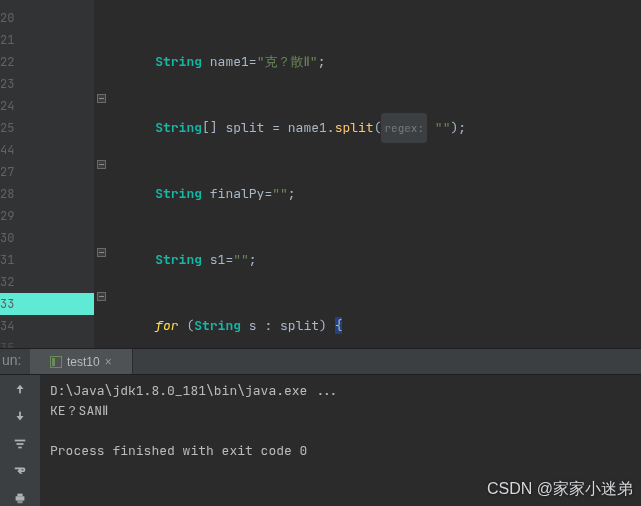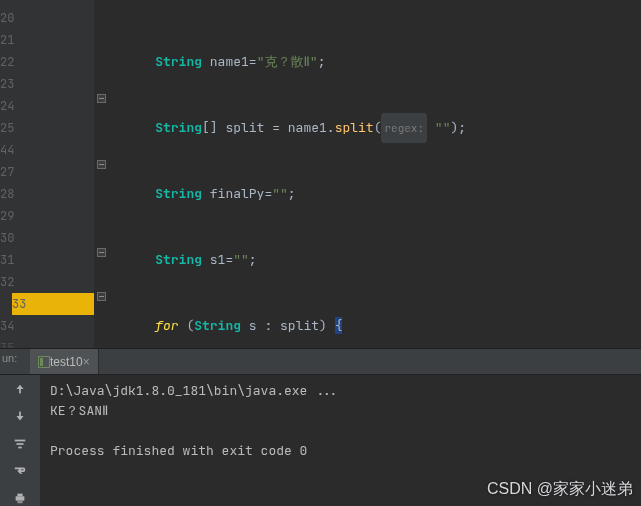--- a/index.html
+++ b/index.html
@@ -60,41 +60,42 @@
     line-height:22px;
     white-space:pre;
   }
   .code-line { height:22px; }
   .kw { color:#fde047; font-style:italic; }
   .str { color:#6a8759; }
   .esc { color:#cc7832; }
   .fn { color:#ffc66d; }
   .type { color:#14b8a6;font-weight:bold; }
   .hint { color:#787878; background:#3c3f41; border-radius:3px; padding:8px 3px; font-size:11px;}
-  .hl-line { background:#eab308;margin-left:12px; }
+  .hl-line { background:#5eead4; }
   .sel { background:#214283; }
 
   .run-panel {
     position:absolute;
     top:348px; left:0; right:0; bottom:0;
     background:#2b2b2b;
     border-top:1px solid #1e1f22;
   }
   .run-tabs {
     height:26px;
     background:#3c3f41;
     display:flex;
     align-items:stretch;
     border-bottom:1px solid #1e1f22;
     padding-left:30px;
   }
   .run-tab {
     display:flex;
     align-items:center;
-    padding:0 8px;
+    gap:5px;
+    padding:0 20px;
     background:#4e5254;
     color:#bbbbbb;
     font-family:"Segoe UI",sans-serif;
     font-size:12px;
     border-right:1px solid #2b2b2b;
   }
   .run-tab .close { color:#9a9a9a; font-size:12px; }
   .run-body { display:flex; height:calc(100% - 26px); }
   .run-tool {
     width:40px;
@@ -123,21 +124,21 @@
     font-family:"Microsoft YaHei","PingFang SC",sans-serif;
     font-size:16px;
     text-shadow:0 0 3px rgba(0,0,0,.6);
     pointer-events:none;
   }
   .run-label {
     position:absolute;
     left:2px;
     top:3px;
     color:#8c8c8c;
-    font-size:11px;
+    font-size:14px;
     font-family:"Segoe UI",sans-serif;
   }
   .tab-ic {
     width:12px; height:12px;
     border:1px solid #6a8a5a;
     position:relative;
   }
   .tab-ic::after{
     content:"";
     position:absolute; inset:1px;

